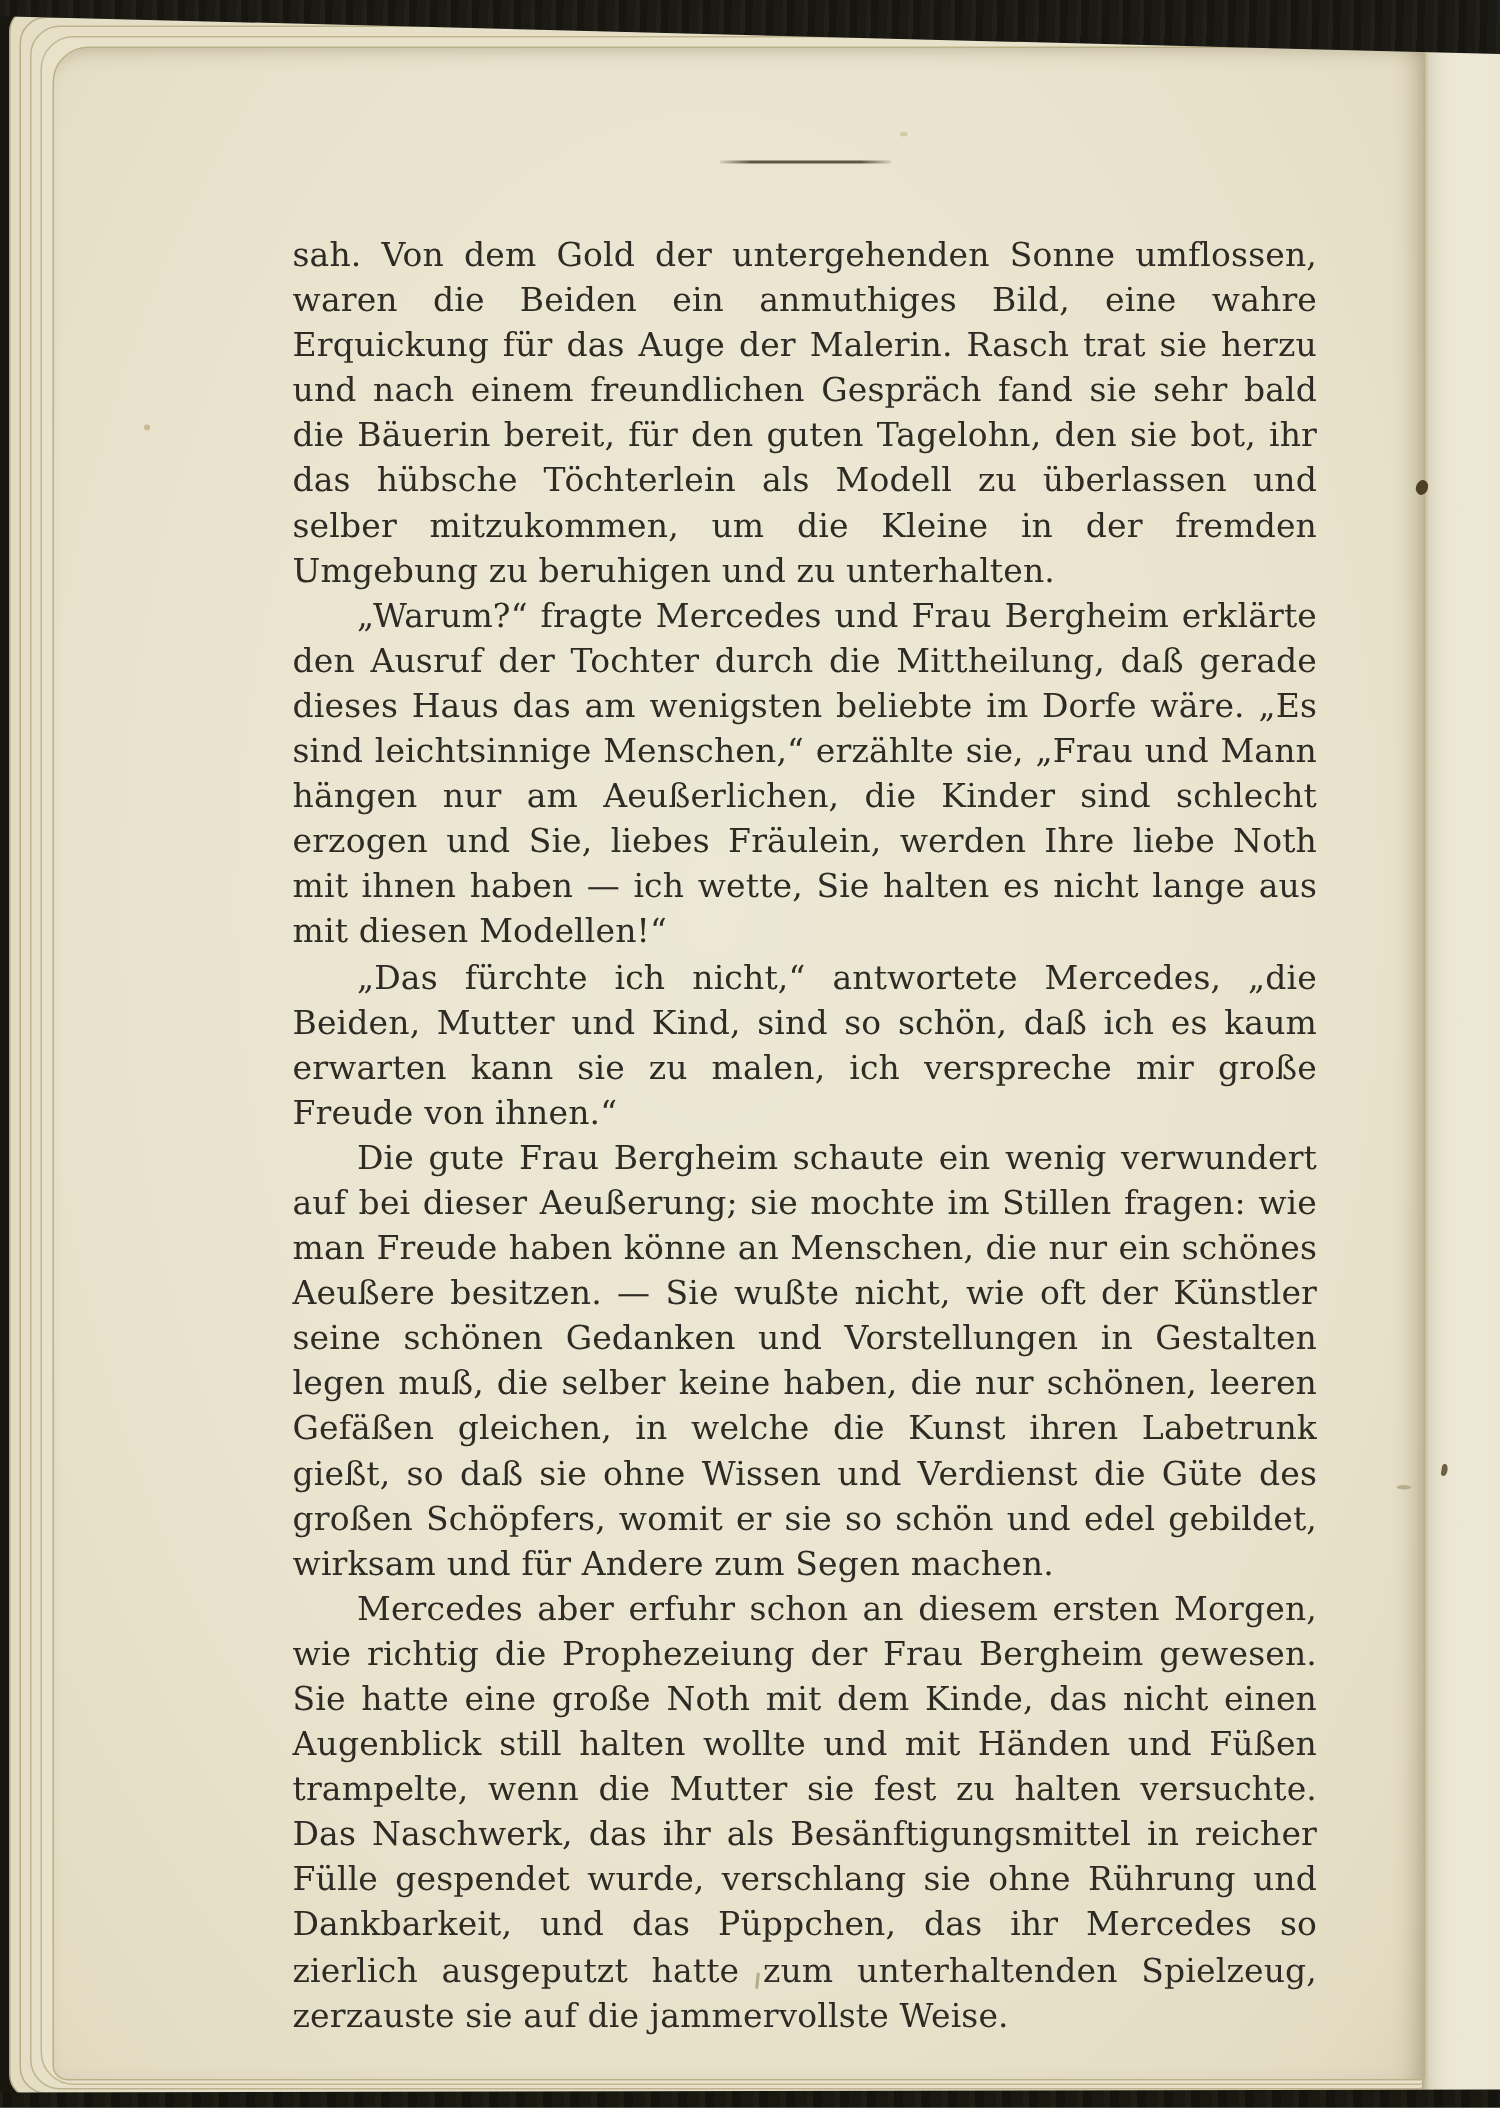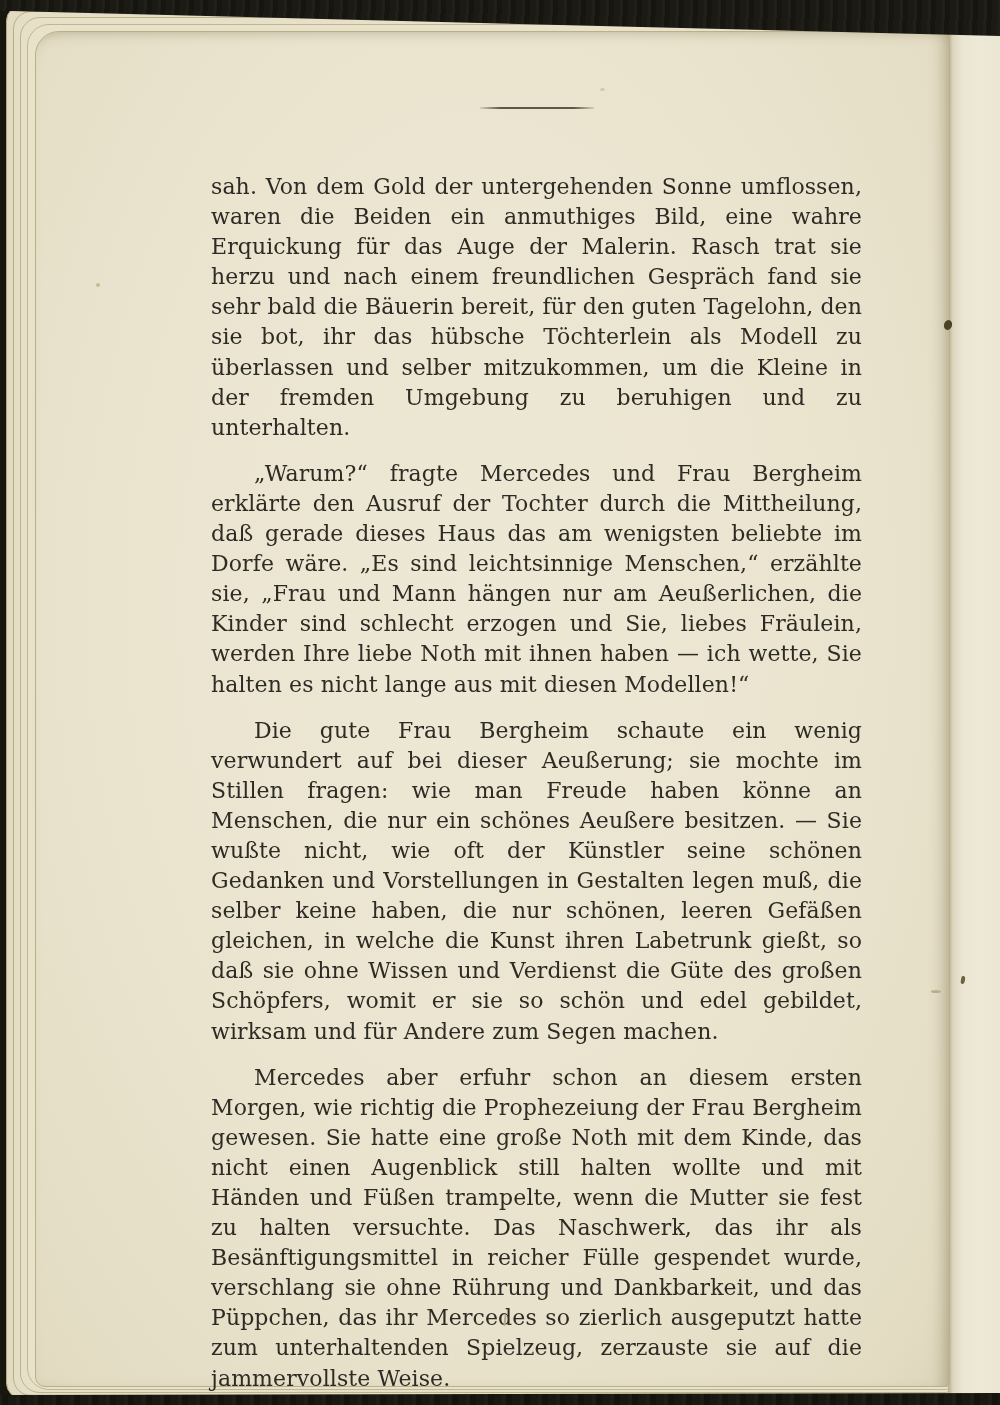--- a/index.html
+++ b/index.html
@@ -53,21 +53,21 @@
     background:linear-gradient(90deg,rgba(90,82,66,.15),#5f5746 18%,#5f5746 82%,rgba(90,82,66,.15));
   }
   
   .text-block{
     position:absolute;left:195px;top:156px;width:683px;
     font-size:22px;line-height:30.1px;
     color:#2e2b25;
     text-align:justify;
     letter-spacing:.1px;
   }
-  .text-block p{margin:16px;text-indent:43px;}
+  .text-block p{margin:0;text-indent:43px;}
   .text-block p:first-child{text-indent:0;}
   
   .speck{position:absolute;border-radius:50%;}
   .speck-1{left:944px;top:320px;width:8px;height:10px;background:#4d4026;transform:rotate(18deg);}
   .speck-2{left:961px;top:976px;width:4px;height:8px;background:#6d6142;transform:rotate(10deg);border-radius:40% 60% 60% 40%;}
   .speck-3{left:931px;top:990px;width:10px;height:3px;background:#b9ae8c;}
   .speck-4{left:504px;top:1315px;width:2px;height:11px;background:#b4aa88;border-radius:2px;transform:rotate(6deg);}
   .speck-5{left:96px;top:283px;width:4px;height:4px;background:#c6bb95;}
   .speck-6{left:600px;top:88px;width:5px;height:3px;background:#d3c9a4;border-radius:50%;}
 </style>
@@ -86,20 +86,21 @@
 <div class="cover-top"></div>
 <div class="cover-bottom"></div>
 
 <div class="header">
   <div class="number-rule"></div>
 </div>
 
 <div class="text-block">
     <p>sah. Von dem Gold der untergehenden Sonne umflossen, waren die Beiden ein anmuthiges Bild, eine wahre Erquickung für das Auge der Malerin. Rasch trat sie herzu und nach einem freundlichen Gespräch fand sie sehr bald die Bäuerin bereit, für den guten Tagelohn, den sie bot, ihr das hübsche Töchterlein als Modell zu überlassen und selber mitzukommen, um die Kleine in der fremden Umgebung zu beruhigen und zu unterhalten.</p>
     <p>„Warum?“ fragte Mercedes und Frau Bergheim erklärte den Ausruf der Tochter durch die Mittheilung, daß gerade dieses Haus das am wenigsten beliebte im Dorfe wäre. „Es sind leichtsinnige Menschen,“ erzählte sie, „Frau und Mann hängen nur am Aeußerlichen, die Kinder sind schlecht erzogen und Sie, liebes Fräulein, werden Ihre liebe Noth mit ihnen haben — ich wette, Sie halten es nicht lange aus mit diesen Modellen!“</p>
+    <p>„Das fürchte ich nicht,“ antwortete Mercedes, „die Beiden, Mutter und Kind, sind so schön, daß ich es kaum erwarten kann sie zu malen, ich verspreche mir große Freude von ihnen.“</p>
     <p>Die gute Frau Bergheim schaute ein wenig verwundert auf bei dieser Aeußerung; sie mochte im Stillen fragen: wie man Freude haben könne an Menschen, die nur ein schönes Aeußere besitzen. — Sie wußte nicht, wie oft der Künstler seine schönen Gedanken und Vorstellungen in Gestalten legen muß, die selber keine haben, die nur schönen, leeren Gefäßen gleichen, in welche die Kunst ihren Labetrunk gießt, so daß sie ohne Wissen und Verdienst die Güte des großen Schöpfers, womit er sie so schön und edel gebildet, wirksam und für Andere zum Segen machen.</p>
     <p>Mercedes aber erfuhr schon an diesem ersten Morgen, wie richtig die Prophezeiung der Frau Bergheim gewesen. Sie hatte eine große Noth mit dem Kinde, das nicht einen Augenblick still halten wollte und mit Händen und Füßen trampelte, wenn die Mutter sie fest zu halten versuchte. Das Naschwerk, das ihr als Besänftigungsmittel in reicher Fülle gespendet wurde, verschlang sie ohne Rührung und Dankbarkeit, und das Püppchen, das ihr Mercedes so zierlich ausgeputzt hatte zum unterhaltenden Spielzeug, zerzauste sie auf die jammervollste Weise.</p>
   </div>
 
 <div class="speck speck-1"></div>
 <div class="speck speck-2"></div>
 <div class="speck speck-3"></div>
 <div class="speck speck-4"></div>
 <div class="speck speck-5"></div>
 <div class="speck speck-6"></div>

